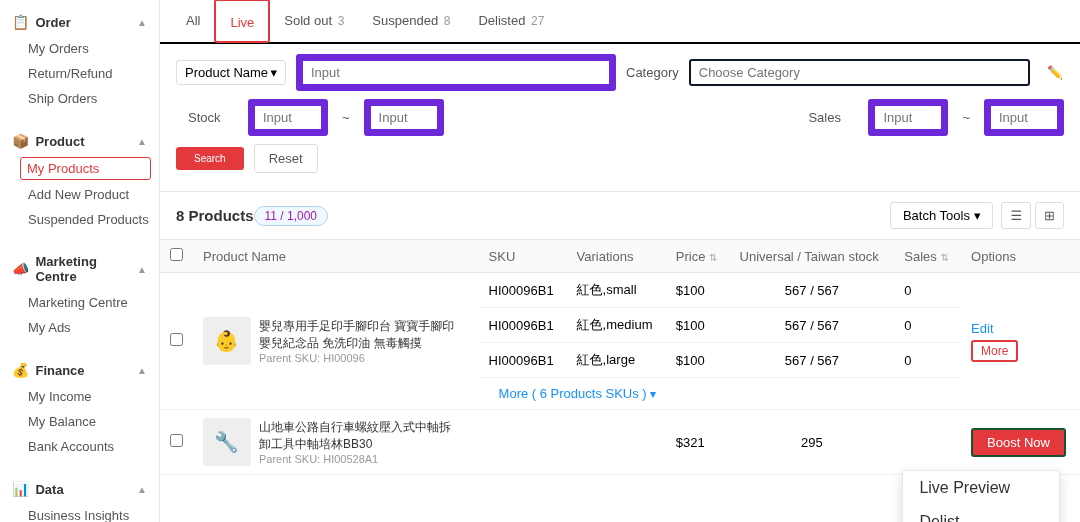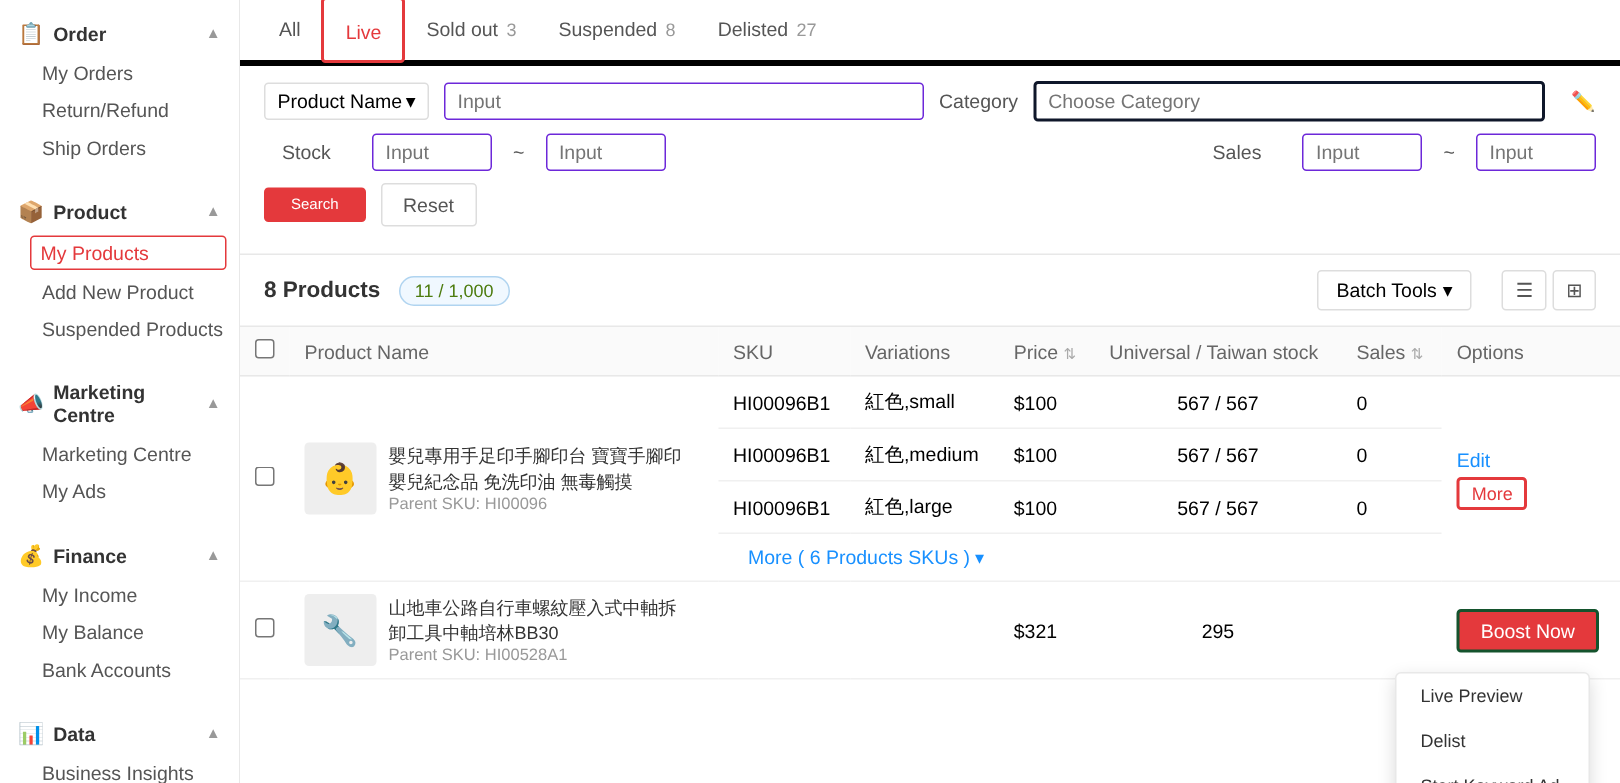--- a/index.html
+++ b/index.html
@@ -45,21 +45,21 @@
     .main {
       flex: 1;
       display: flex;
       flex-direction: column;
       overflow: hidden;
     }
 
     
     .tabs-bar {
       background: #fff;
-      border-bottom: 4px solid #000000;
+      border-bottom: 2px solid #000000;
       display: flex;
       align-items: center;
       padding: 0 12px;
       height: 44px;
       position: relative;
     }
     .tab-item {
       padding: 0 14px;
       height: 44px;
       line-height: 44px;
@@ -95,21 +95,21 @@
       align-items: center;
       border: 1px solid #ddd;
       border-radius: 3px;
       padding: 4px 8px;
       background: #fff;
       cursor: pointer;
       min-width: 110px;
       justify-content: space-between;
     }
     .filter-input {
-      border: 1px solid #6d28d9;
+      border: 7px solid #6d28d9;
       border-radius: 3px;
       padding: 4px 8px;
       outline: none;
       color: #3b82f6;
       flex: 1;
     }
     .filter-tilde { color: #555; padding: 0 4px; }
     .category-input {
       border: 2px solid #0f172a;
       border-radius: 3px;
@@ -138,30 +138,29 @@
       cursor: pointer;
       font-size: 13px;
     }
 
     
     .products-header {
       background: #fff;
       padding: 10px 16px;
       display: flex;
       align-items: center;
-      gap: 12px;
       border-bottom: 1px solid #e8e8e8;
     }
     .products-title { font-size: 15px; font-weight: bold; color: #333; }
     .products-count-badge {
       background: #f0f8ff;
       border: 1px solid #b0d4f0;
       border-radius: 20px;
       padding: 2px 10px;
-      color: #4d7c0f;
+      color: #a21caf;
       font-size: 12px;
     }
     .batch-tools-btn {
       margin-left: auto;
       border: 1px solid #ddd;
       border-radius: 3px;
       padding: 5px 12px;
       cursor: pointer;
       background: #fff;
       display: flex;
@@ -241,21 +240,21 @@
       border: 1px solid #e8e8e8;
       border-radius: 4px;
       box-shadow: 0 4px 12px rgba(0,0,0,0.15);
       z-index: 100;
       min-width: 130px;
     }
     .dropdown-item {
       padding: 8px 16px;
       cursor: pointer;
       color: #333;
-      font-size: 12px;
+      font-size: 16px;
     }
 
     .more-skus {
       color: #1890ff;
       cursor: pointer;
       font-size: 12px;
       padding: 6px 10px;
       text-align: center;
     }
 

